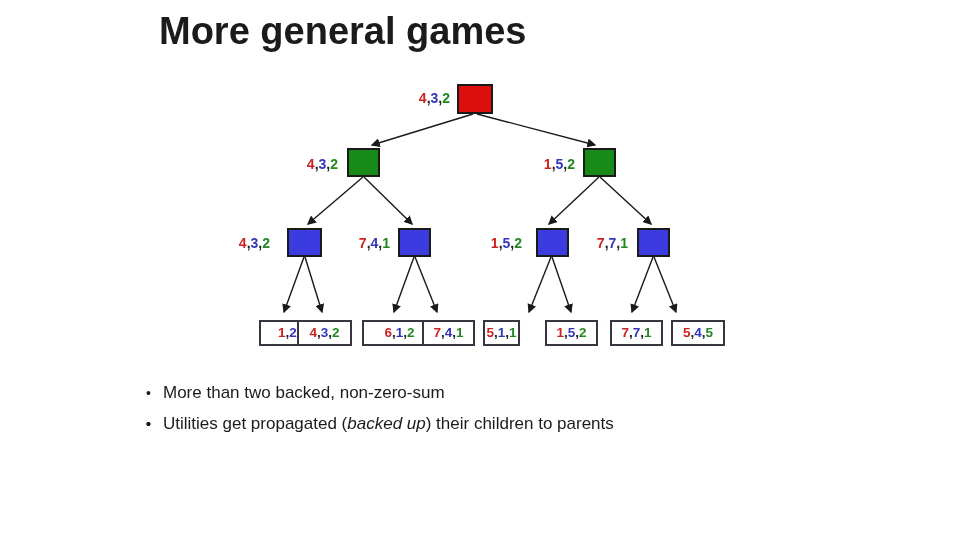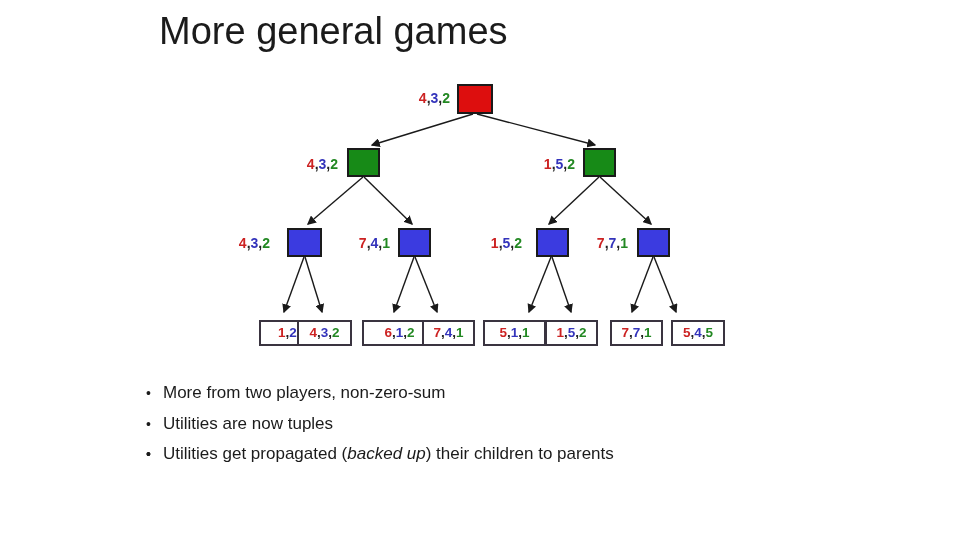--- a/index.html
+++ b/index.html
@@ -11,21 +11,21 @@
   }
   .slide {
     position: relative;
     width: 960px; height: 540px;
     background: #ffffff;
   }
   .title {
     position: absolute;
     left: 159px; top: 10px;
     font-size: 38px;
-    font-weight: 400;
+    font-weight: 700;
     color: #1b1b1b;
     letter-spacing: 0px;
     white-space: nowrap;
   }
   .edges {
     position: absolute;
     left: 0; top: 0;
     width: 960px; height: 540px;
   }
   .node {
@@ -119,33 +119,32 @@
   <div class="tuple" style="left:333px; top:235px; width:57px;"><span style="color: rgb(204, 34, 34);">7</span><span style="color: rgb(34, 34, 34);">,</span><span style="color: rgb(51, 51, 187);">4</span><span style="color: rgb(34, 34, 34);">,</span><span style="color: rgb(34, 136, 34);">1</span></div>
   <div class="node" style="left: 536px; top: 228px; width: 33px; height: 29px; background: rgb(59, 59, 224);"></div>
   <div class="tuple" style="left:465px; top:235px; width:57px;"><span style="color: rgb(204, 34, 34);">1</span><span style="color: rgb(34, 34, 34);">,</span><span style="color: rgb(51, 51, 187);">5</span><span style="color: rgb(34, 34, 34);">,</span><span style="color: rgb(34, 136, 34);">2</span></div>
   <div class="node" style="left: 637px; top: 228px; width: 33px; height: 29px; background: rgb(59, 59, 224);"></div>
   <div class="tuple" style="left:571px; top:235px; width:57px;"><span style="color: rgb(204, 34, 34);">7</span><span style="color: rgb(34, 34, 34);">,</span><span style="color: rgb(51, 51, 187);">7</span><span style="color: rgb(34, 34, 34);">,</span><span style="color: rgb(34, 136, 34);">1</span></div>
 
   <div class="leaf" style="left:235px; top:320px; width:68px;margin-left:24px;"><span style="color: rgb(204, 34, 34);">1</span><span style="color: rgb(34, 34, 34);">,</span><span style="color: rgb(51, 51, 187);">2</span><span style="color: rgb(34, 34, 34);">,</span><span style="color: rgb(34, 136, 34);">6</span></div>
   <div class="leaf" style="left:297px; top:320px; width:55px;"><span style="color: rgb(204, 34, 34);">4</span><span style="color: rgb(34, 34, 34);">,</span><span style="color: rgb(51, 51, 187);">3</span><span style="color: rgb(34, 34, 34);">,</span><span style="color: rgb(34, 136, 34);">2</span></div>
   <div class="leaf" style="left:362px; top:320px; width:75px;text-align:center;"><span style="color: rgb(204, 34, 34);">6</span><span style="color: rgb(34, 34, 34);">,</span><span style="color: rgb(51, 51, 187);">1</span><span style="color: rgb(34, 34, 34);">,</span><span style="color: rgb(34, 136, 34);">2</span></div>
   <div class="leaf" style="left:422px; top:320px; width:53px;"><span style="color: rgb(204, 34, 34);">7</span><span style="color: rgb(34, 34, 34);">,</span><span style="color: rgb(51, 51, 187);">4</span><span style="color: rgb(34, 34, 34);">,</span><span style="color: rgb(34, 136, 34);">1</span></div>
-  <div class="leaf" style="left:483px; top:320px; width:63px;"><span style="color: rgb(204, 34, 34);">5</span><span style="color: rgb(34, 34, 34);">,</span><span style="color: rgb(51, 51, 187);">1</span><span style="color: rgb(34, 34, 34);">,</span><span style="color: rgb(34, 136, 34);">1</span></div>
+  <div class="leaf" style="left:483px; top:320px; width:37px;"><span style="color: rgb(204, 34, 34);">5</span><span style="color: rgb(34, 34, 34);">,</span><span style="color: rgb(51, 51, 187);">1</span><span style="color: rgb(34, 34, 34);">,</span><span style="color: rgb(34, 136, 34);">1</span></div>
   <div class="leaf" style="left:545px; top:320px; width:53px;"><span style="color: rgb(204, 34, 34);">1</span><span style="color: rgb(34, 34, 34);">,</span><span style="color: rgb(51, 51, 187);">5</span><span style="color: rgb(34, 34, 34);">,</span><span style="color: rgb(34, 136, 34);">2</span></div>
   <div class="leaf" style="left:610px; top:320px; width:53px;"><span style="color: rgb(204, 34, 34);">7</span><span style="color: rgb(34, 34, 34);">,</span><span style="color: rgb(51, 51, 187);">7</span><span style="color: rgb(34, 34, 34);">,</span><span style="color: rgb(34, 136, 34);">1</span></div>
   <div class="leaf" style="left:671px; top:320px; width:54px;"><span style="color: rgb(204, 34, 34);">5</span><span style="color: rgb(34, 34, 34);">,</span><span style="color: rgb(51, 51, 187);">4</span><span style="color: rgb(34, 34, 34);">,</span><span style="color: rgb(34, 136, 34);">5</span></div>
 
   <ul class="bullets">
     <li>
       <span class="dot">•</span>
-      <span>More from two players, non-zero-sum</span>
+      <span>More than two backed, non-zero-sum</span>
     </li>
     <li>
       <span class="dot">•</span>
-      <span>Utilities are now tuples</span>
     </li>
     <li>
       <span class="dot">•</span>
     </li>
     <li>
       <span class="dot">•</span>
       <span>Utilities get propagated (</span><span class="em">backed up</span><span>) their children to parents</span>
     </li>
   </ul>
 

